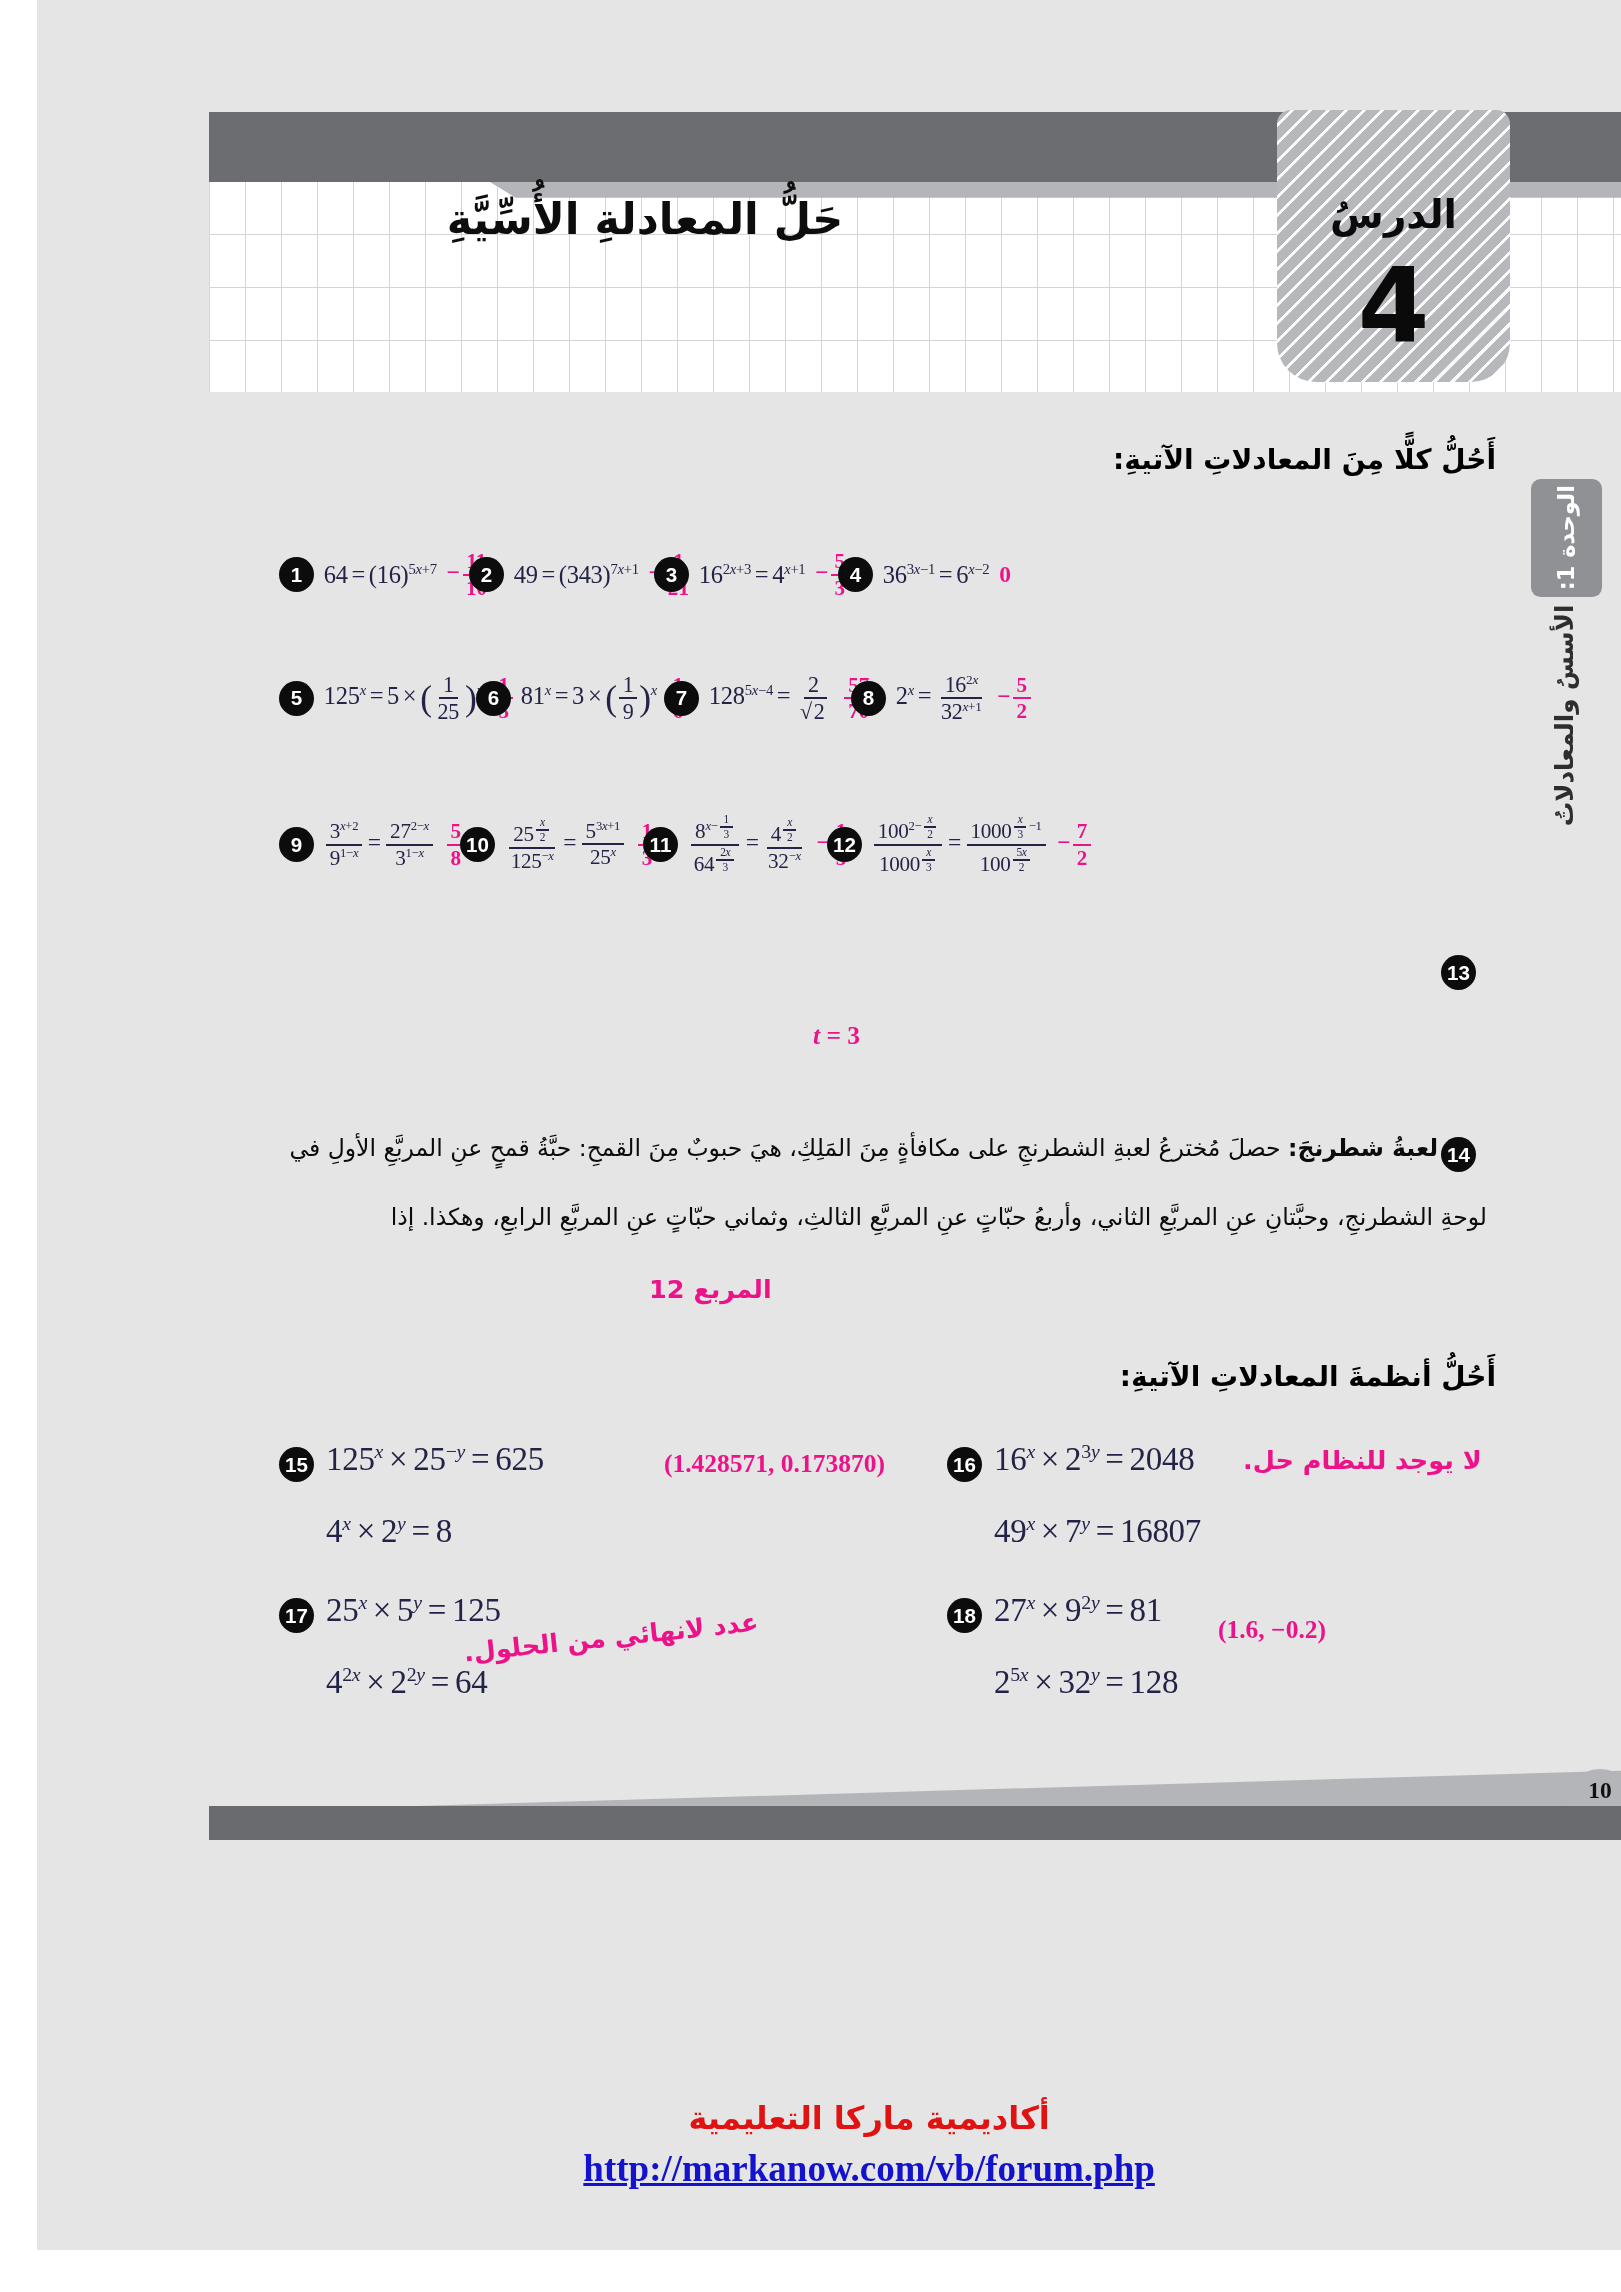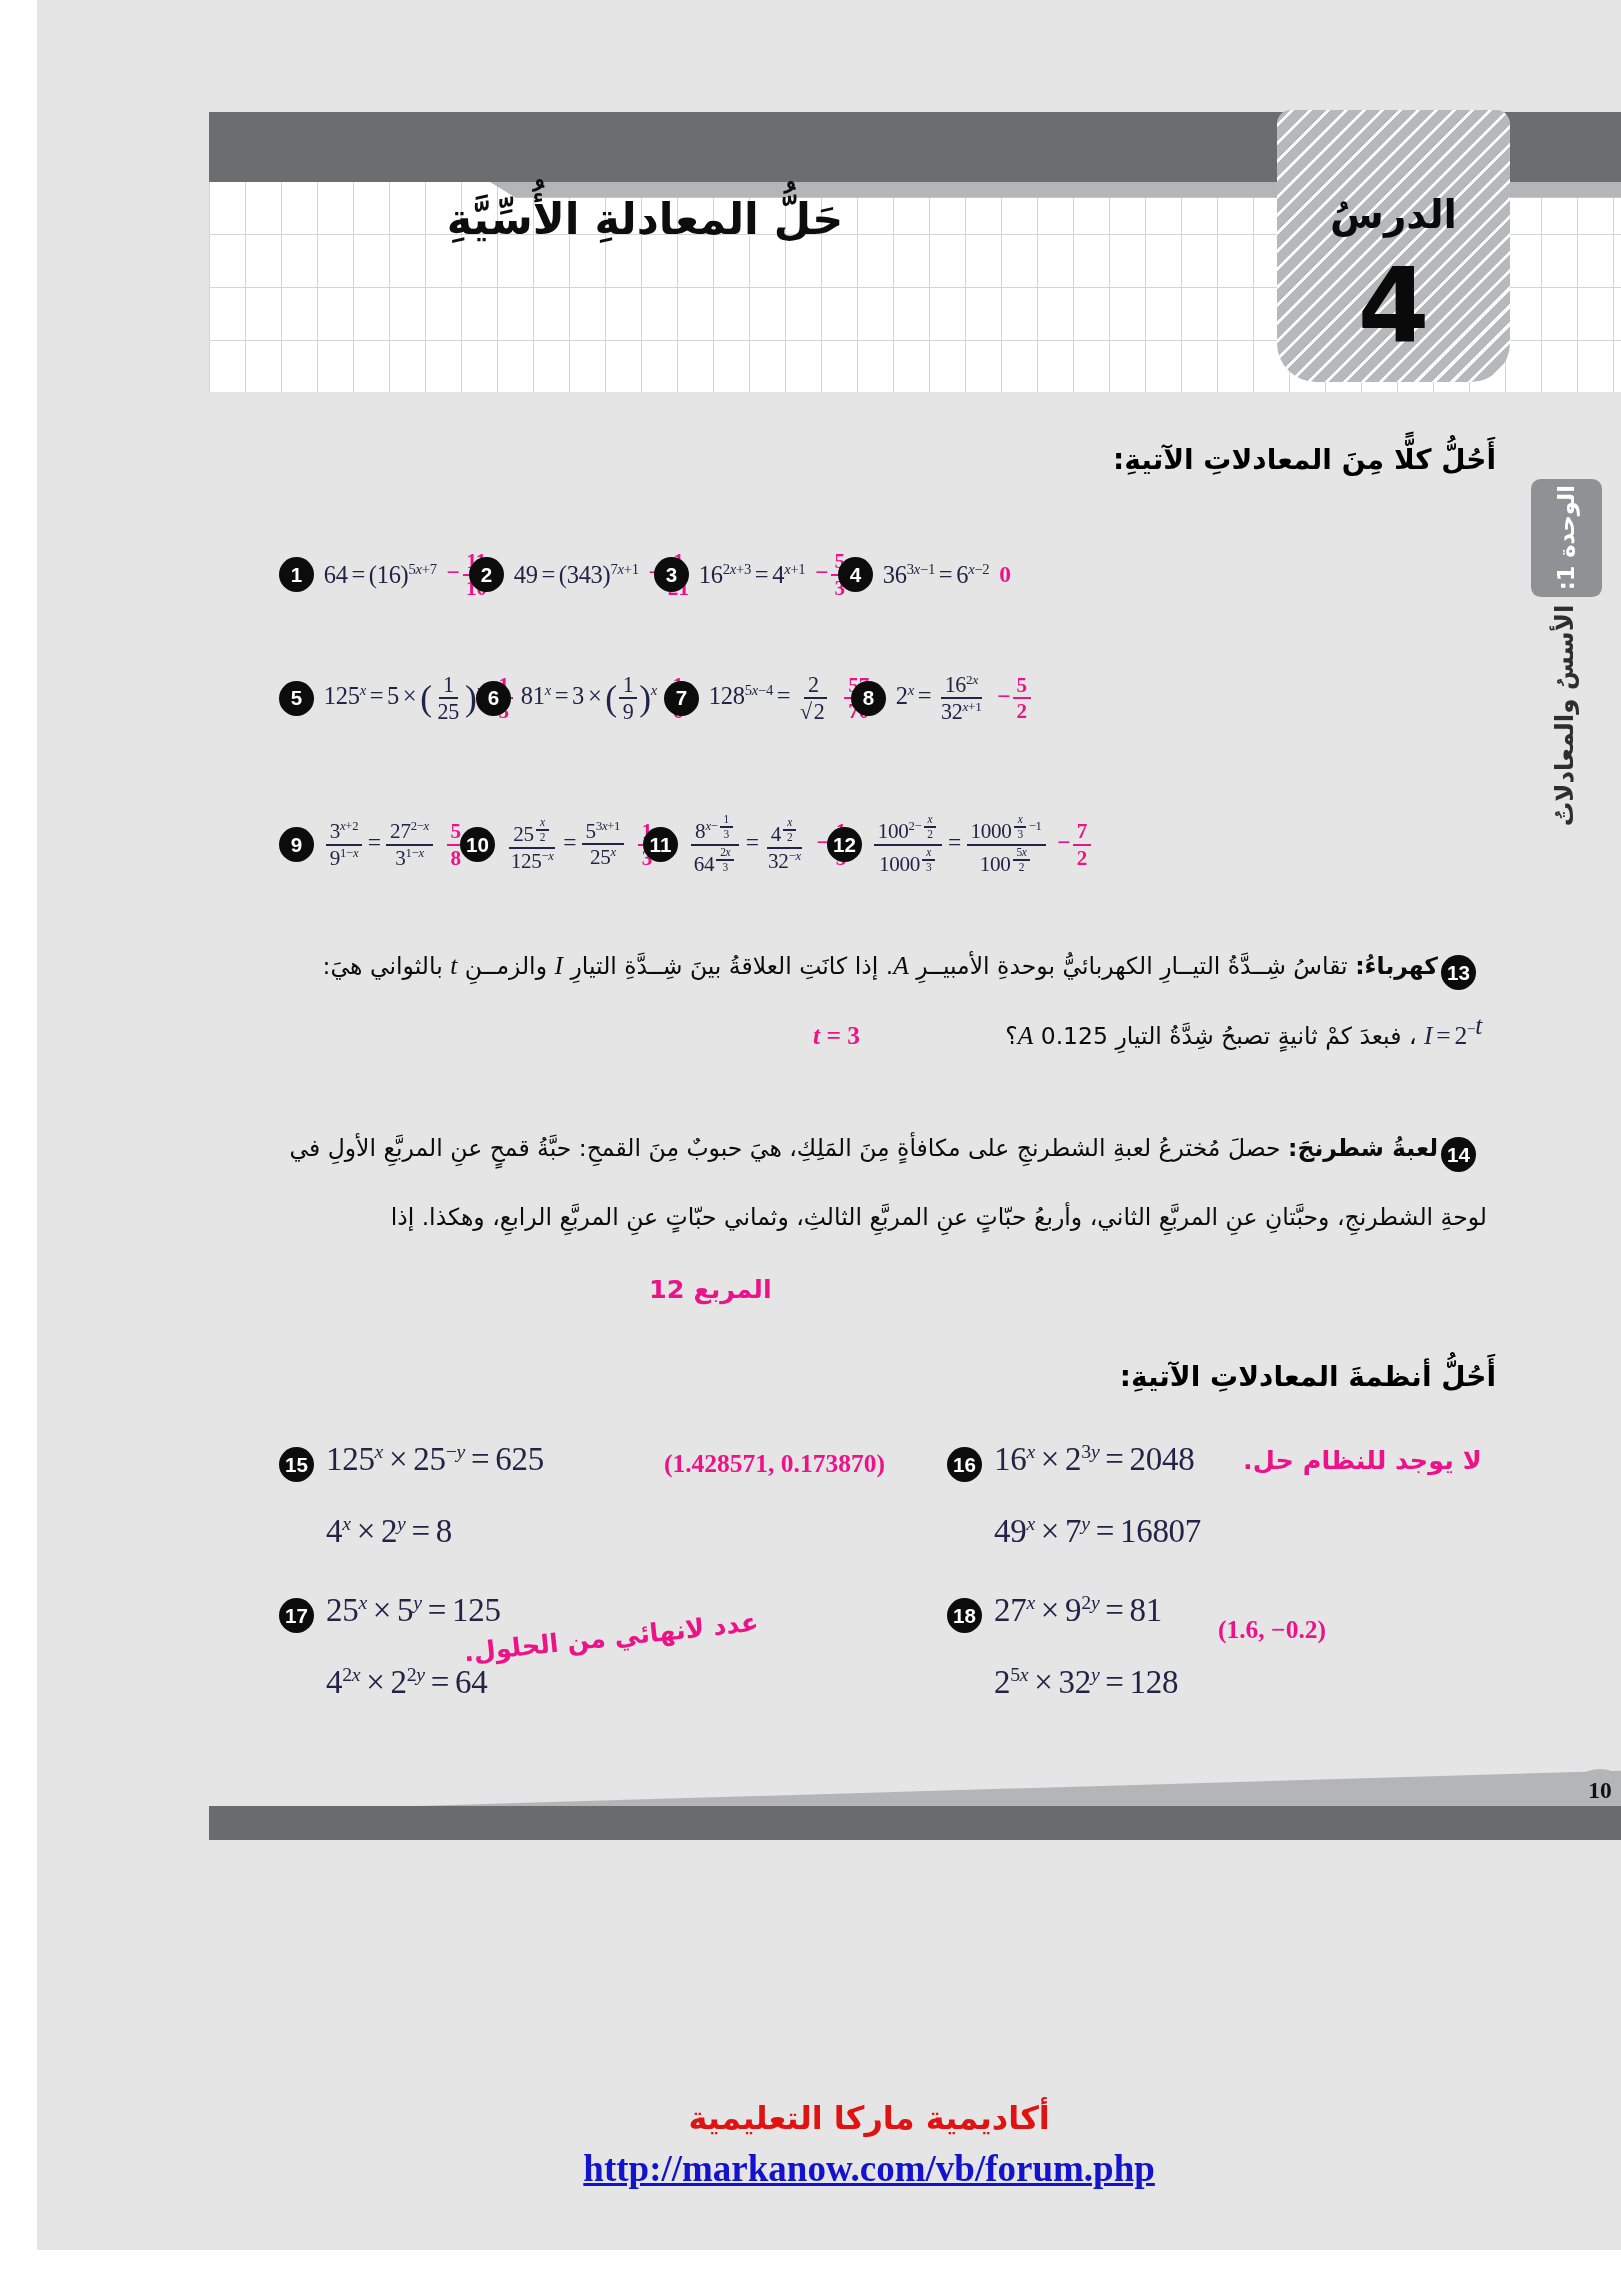--- a/index.html
+++ b/index.html
@@ -251,28 +251,20 @@
                 <span class="den">2</span>
               </span></sup></span>
         </span></span>
     <span class="ans">−<span class="frac">
           <span class="num">7</span>
           <span class="den">2</span>
         </span></span>
   </div>
 
   <div class="badge-abs badge" style="left:1404px;top:955px;">13</div>
-  <div class="arline" style="right:220px;top:947px;">
-    <span class="plabel">كهرباءُ:</span>
-    <span>تقاسُ شِــدَّةُ التيــارِ الكهربائيُّ بوحدةِ الأمبيــرِ <i>A</i>. إذا كانَتِ العلاقةُ بينَ شِــدَّةِ التيارِ <i>I</i> والزمــنِ <i>t</i> بالثواني هيَ:</span>
-  </div>
-  <div class="arline" style="right:176px;top:1015px;">
-    <span class="eq" dir="ltr" style="font-size:25.5px;"><i>I</i> = 2<sup>−<i>t</i></sup></span>
-    <span>، فبعدَ كمْ ثانيةٍ تصبحُ شِدَّةُ التيارِ 0.125 <i>A</i>؟</span>
-  </div>
   <div class="ans ans-abs" style="left:776px;top:1021px;"><i>t</i> = 3</div>
 
   <div class="badge-abs badge" style="left:1404px;top:1137px;">14</div>
   <div class="arline" style="right:220px;top:1131px;">
     <span class="plabel">لعبةُ شطرنجَ:</span>
     <span>حصلَ مُخترعُ لعبةِ الشطرنجِ على مكافأةٍ مِنَ المَلِكِ، هيَ حبوبٌ مِنَ القمحِ: حبَّةُ قمحٍ عنِ المربَّعِ الأولِ في</span>
   </div>
   <div class="arline" style="right:171px;top:1200px;">لوحةِ الشطرنجِ، وحبَّتانِ عنِ المربَّعِ الثاني، وأربعُ حبّاتٍ عنِ المربَّعِ الثالثِ، وثماني حبّاتٍ عنِ المربَّعِ الرابعِ، وهكذا. إذا</div>
   <div class="ans ans-abs ans-ar" style="left:612px;top:1274px;">المربع 12</div>
 

